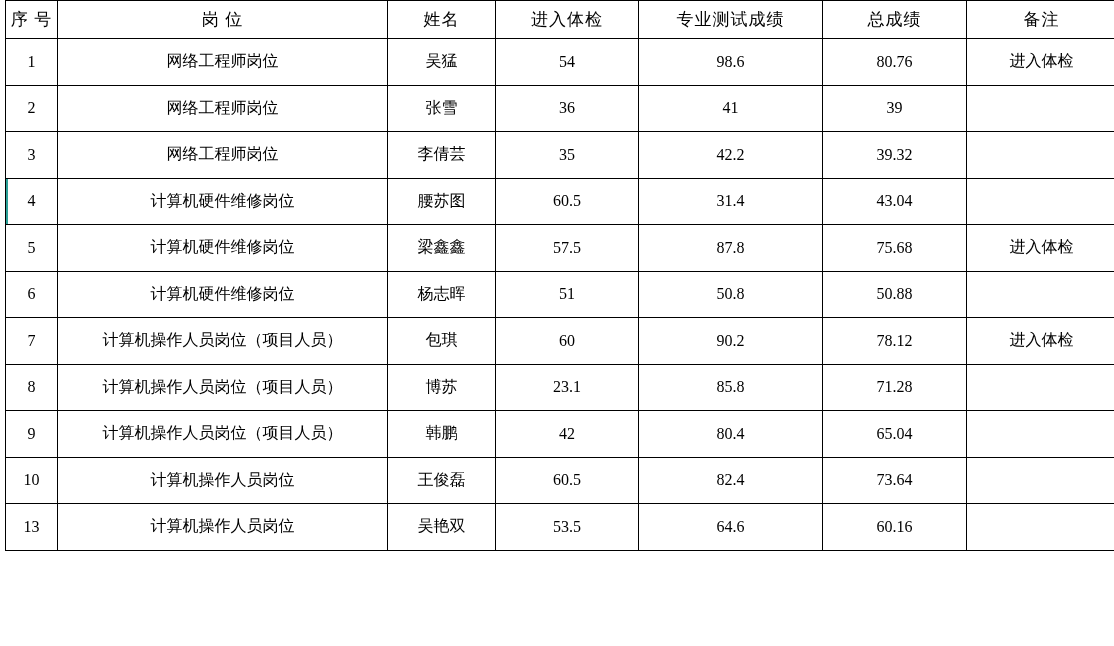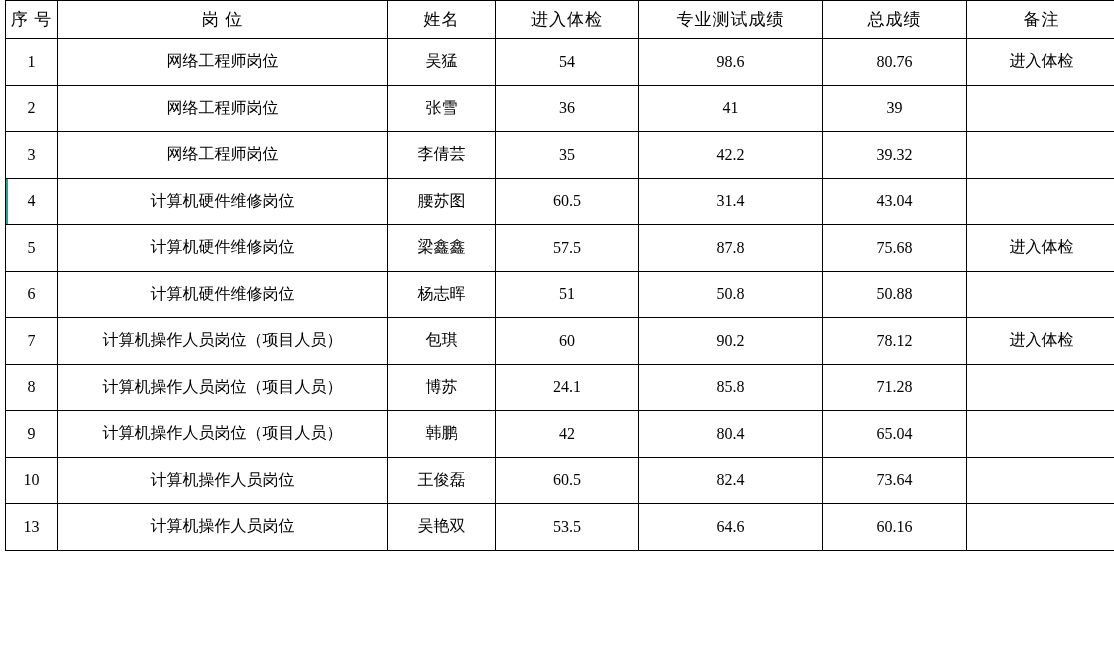--- a/index.html
+++ b/index.html
@@ -165,21 +165,21 @@
           <td class="name">包琪</td>
           <td class="score">60</td>
           <td class="score">90.2</td>
           <td class="score">78.12</td>
           <td class="remark">进入体检</td>
         </tr>
         <tr>
           <td class="num">8</td>
           <td class="post">计算机操作人员岗位（项目人员）</td>
           <td class="name">博苏</td>
-          <td class="score">24.1</td>
+          <td class="score">23.1</td>
           <td class="score">85.8</td>
           <td class="score">71.28</td>
           <td class="remark"></td>
         </tr>
         <tr>
           <td class="num">9</td>
           <td class="post">计算机操作人员岗位（项目人员）</td>
           <td class="name">韩鹏</td>
           <td class="score">42</td>
           <td class="score">80.4</td>

